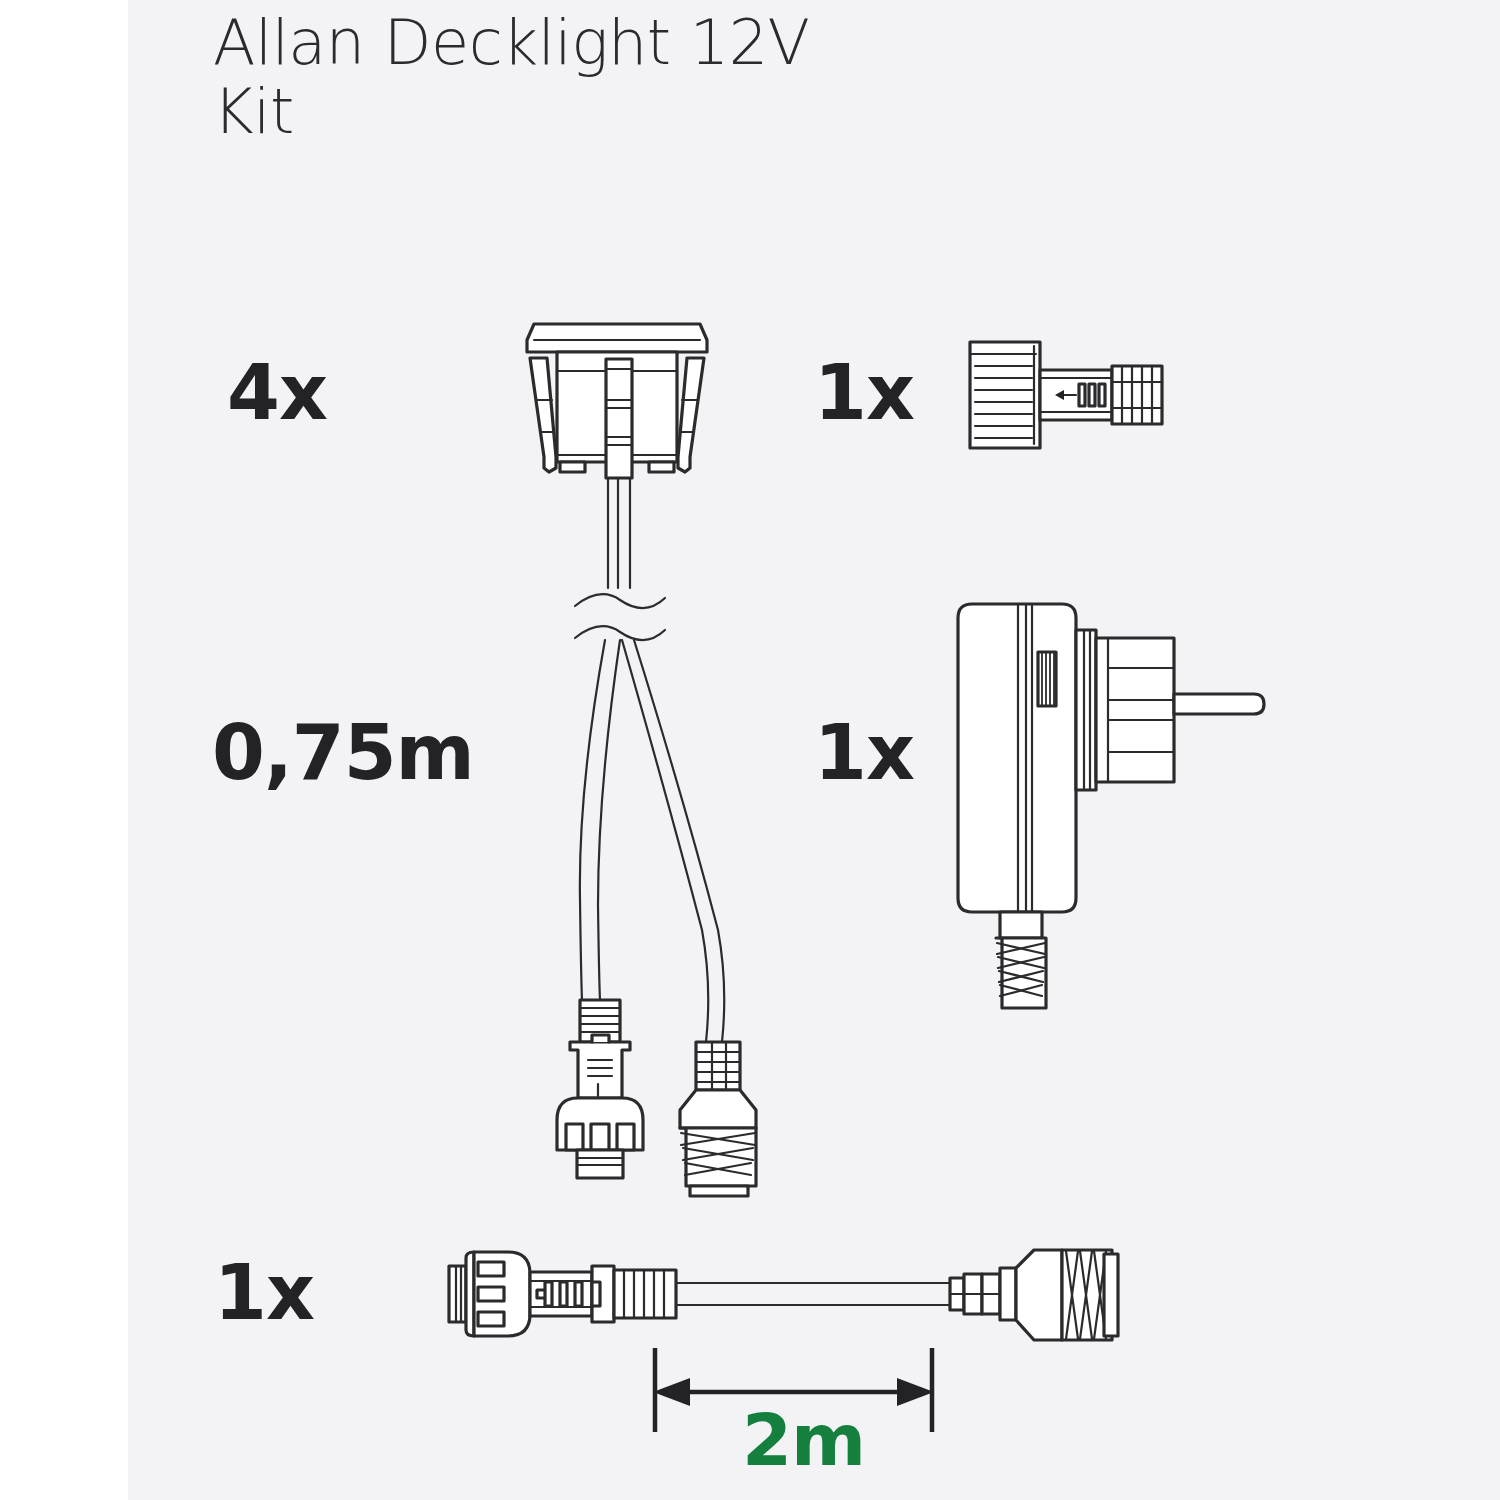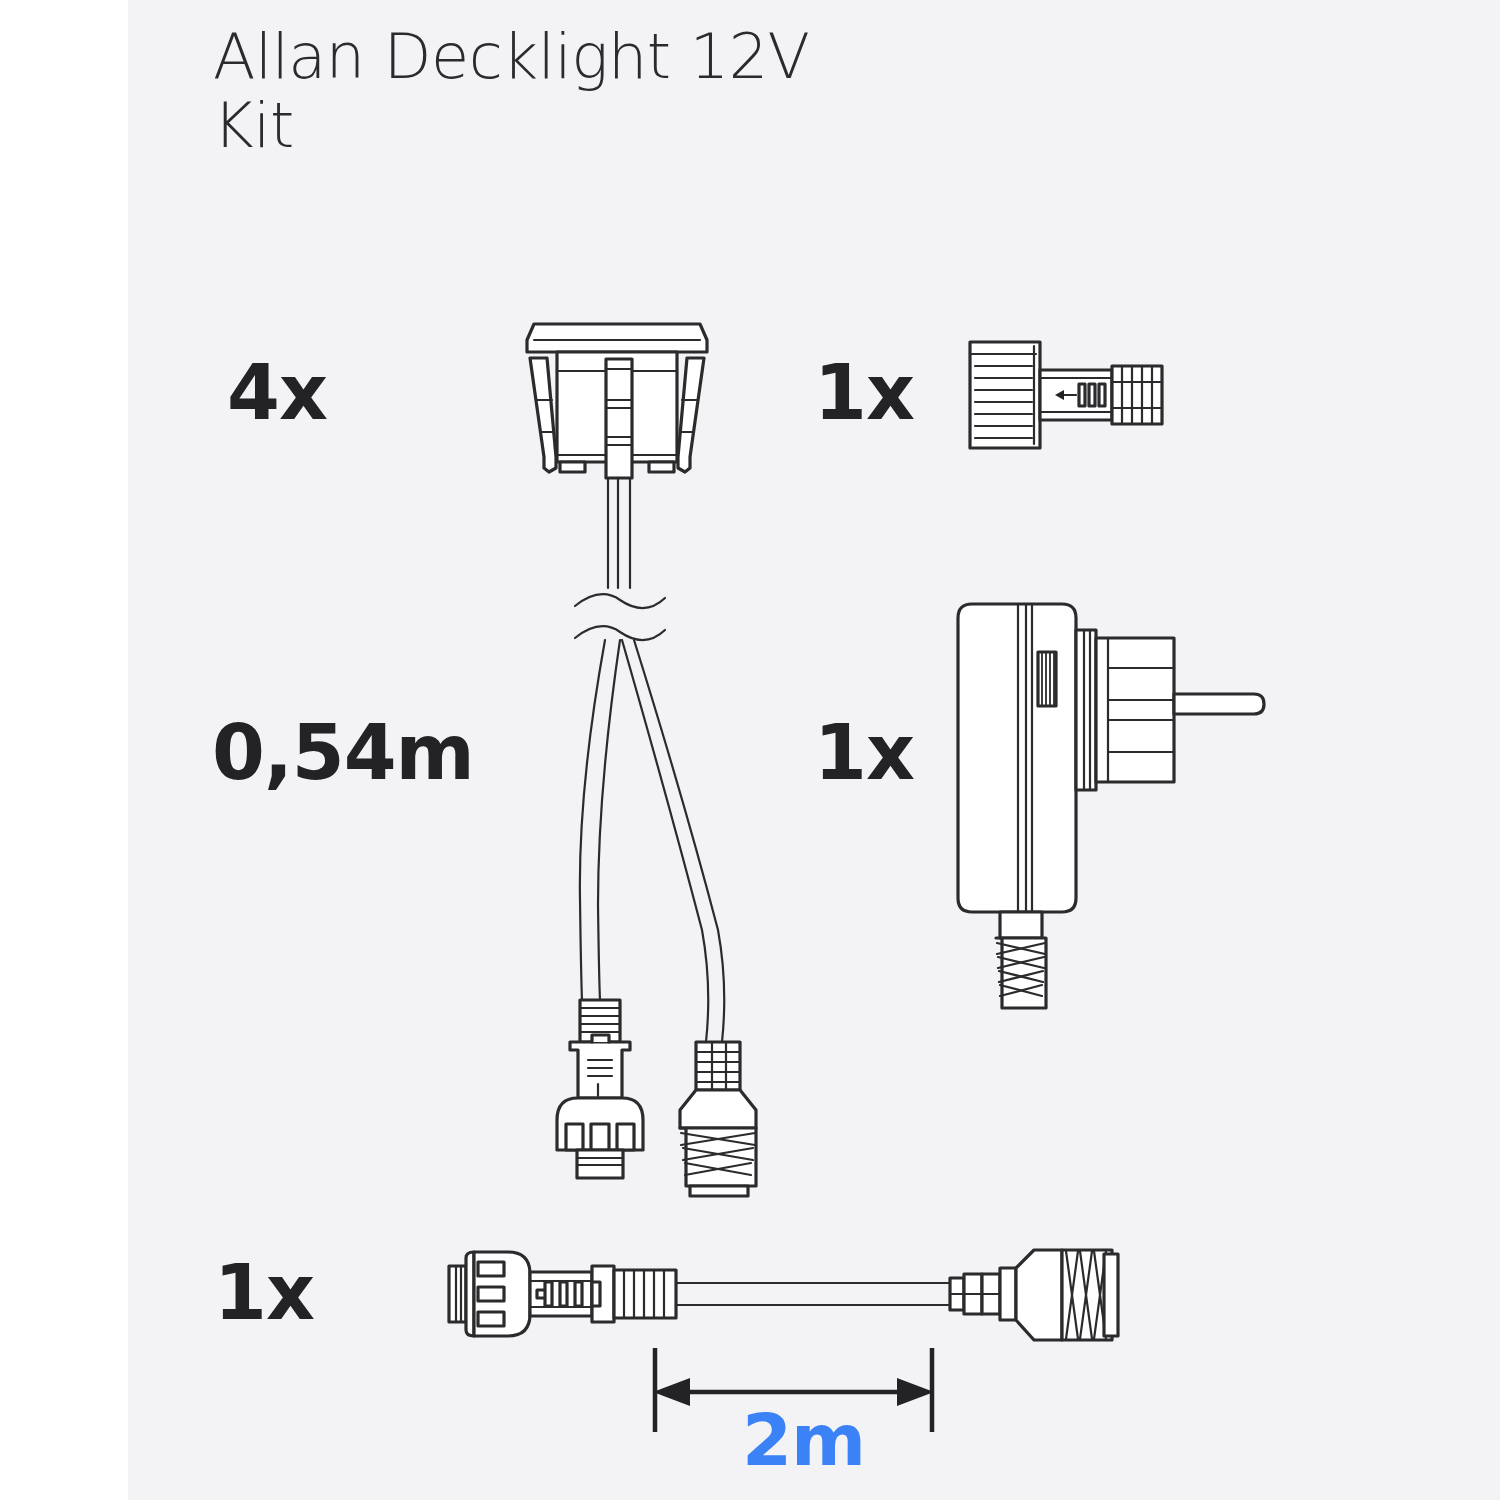--- a/index.html
+++ b/index.html
@@ -15,54 +15,53 @@
   }
   #art{position:absolute;left:0;top:0;width:1500px;height:1500px;}
   .title{
     position:absolute;left:213px;top:8px;width:820px;
     font-family:"DejaVu Sans","Liberation Sans",sans-serif;
     font-weight:300;
     font-size:62px;line-height:1.12;
     letter-spacing:-0.5px;
     color:#2b2b2d;
     white-space:pre-line;
-    margin-top:14px;
   }
   .qty{
     position:absolute;
     font-family:"DejaVu Sans","Liberation Sans",sans-serif;
     font-weight:700;
     color:#232326;
     letter-spacing:-1px;
     white-space:nowrap;
   }
   .qty-4x   {left:227px; top:348px; font-size:76px;}
   .qty-len  {left:212px; top:708px; font-size:76px;}
   .qty-1xb  {left:214px; top:1248px;font-size:76px;}
   .qty-1xa  {left:814px; top:348px; font-size:76px;}
   .qty-1xc  {left:814px; top:708px; font-size:76px;}
   .dim-label{
     position:absolute;left:742px;top:1398px;
     font-family:"DejaVu Sans","Liberation Sans",sans-serif;
-    font-weight:700;font-size:72px;color:#3b82f6;letter-spacing:-1px;
+    font-weight:700;font-size:72px;color:#15803d;letter-spacing:-1px;
   }
 </style>
 </head>
 <body>
 
 <div id="page">
 
   <div id="canvas-bg"></div>
 
   <div class="title">Allan Decklight 12V
 Kit</div>
 
   <div class="qty qty-4x">4x</div>
   <div class="qty qty-1xa">1x</div>
-  <div class="qty qty-len">0,54m</div>
+  <div class="qty qty-len">0,75m</div>
   <div class="qty qty-1xc">1x</div>
   <div class="qty qty-1xb">1x</div>
 
   <div class="dim-label">2m</div>
 
   <svg id="art" viewBox="0 0 1500 1500" xmlns="http://www.w3.org/2000/svg">
     <defs>
       <style>
         .ln   { fill:none; stroke:#2b2b2d; stroke-width:3.2; stroke-linejoin:round; stroke-linecap:round; }
         .ln-f { fill:#f7f7f8; stroke:#2b2b2d; stroke-width:3.2; stroke-linejoin:round; stroke-linecap:round; }

